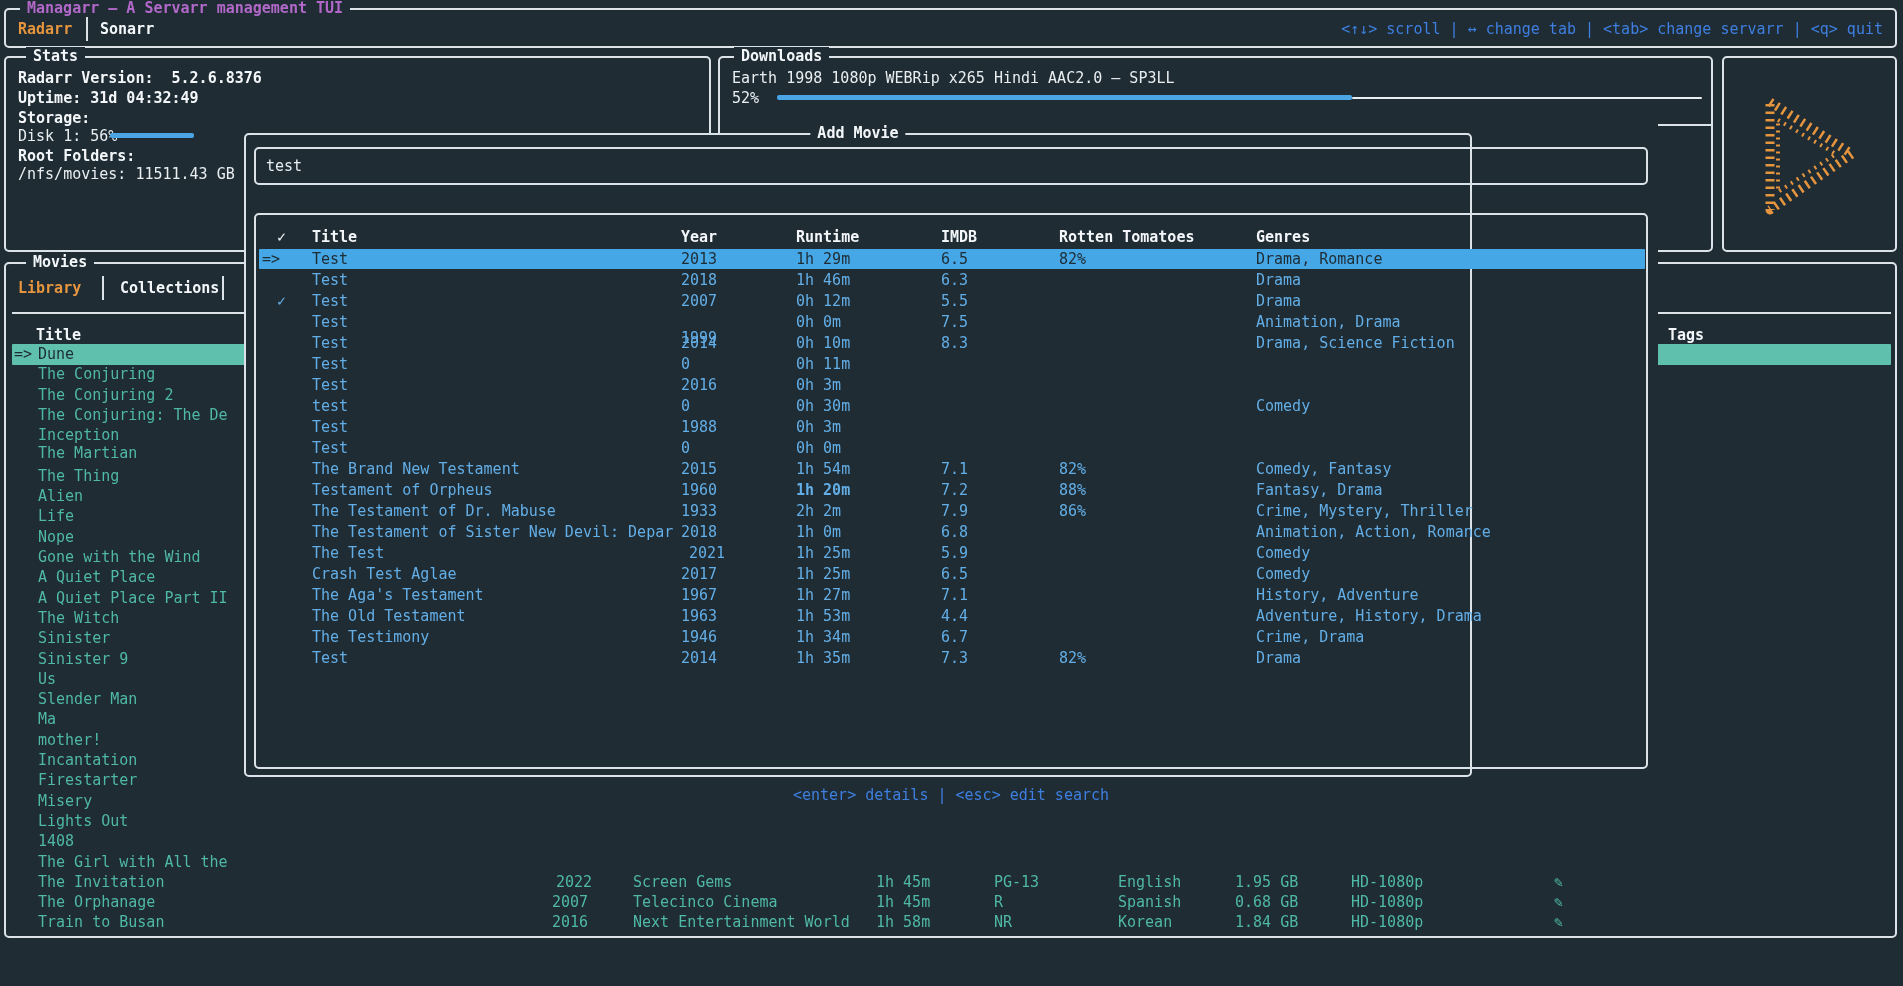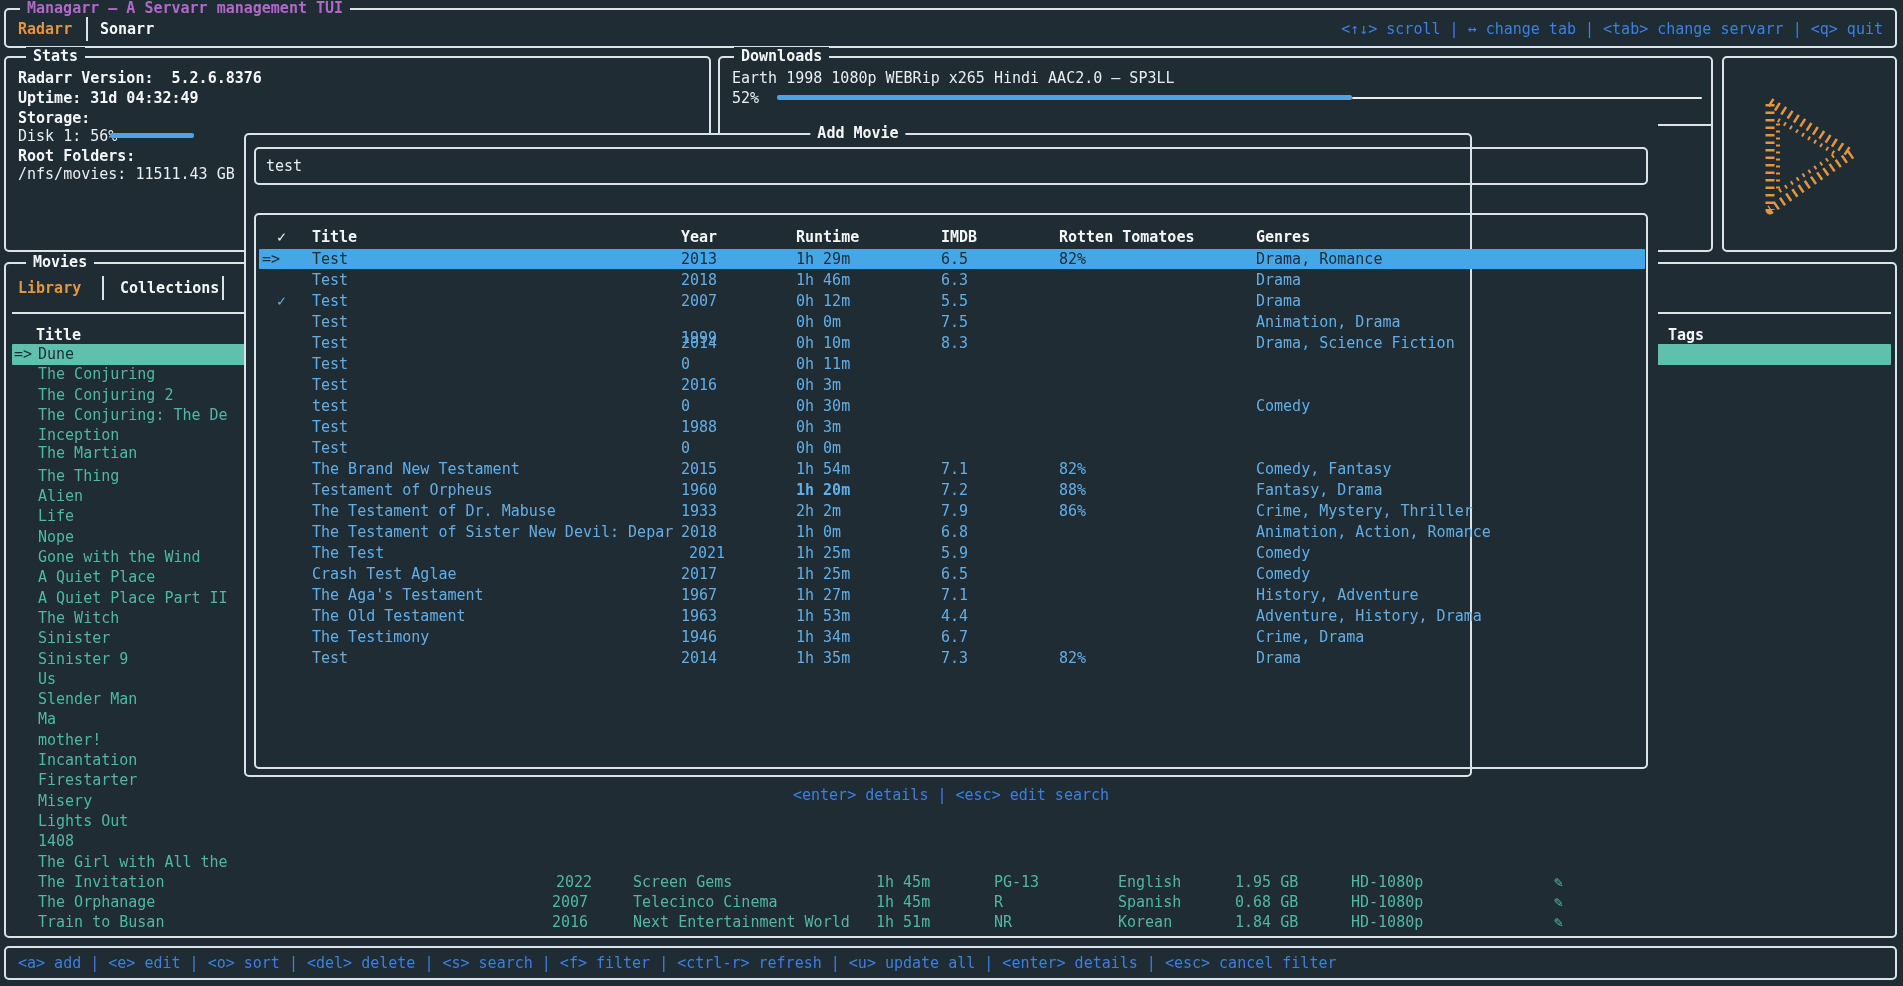--- a/index.html
+++ b/index.html
@@ -128,21 +128,21 @@
         <span class="t teal" style="left: 546px; top: 628.1px;">2007</span>
         <span class="t teal" style="left: 627px; top: 628.1px;">Telecinco Cinema</span>
         <span class="t teal" style="left: 870px; top: 628.1px;">1h 45m</span>
         <span class="t teal" style="left: 988px; top: 628.1px;">R</span>
         <span class="t teal" style="left: 1112px; top: 628.1px;">Spanish</span>
         <span class="t teal" style="left: 1229px; top: 628.1px;">0.68 GB</span>
         <span class="t teal" style="left: 1345px; top: 628.1px;">HD-1080p</span>
         <span class="t teal" style="left: 1548px; top: 628.1px;">✎</span>
         <span class="t teal" style="left: 546px; top: 648.4px;">2016</span>
         <span class="t teal" style="left: 627px; top: 648.4px;">Next Entertainment World</span>
-        <span class="t teal" style="left: 870px; top: 648.4px;">1h 51m</span>
+        <span class="t teal" style="left: 870px; top: 648.4px;">1h 58m</span>
         <span class="t teal" style="left: 988px; top: 648.4px;">NR</span>
         <span class="t teal" style="left: 1112px; top: 648.4px;">Korean</span>
         <span class="t teal" style="left: 1229px; top: 648.4px;">1.84 GB</span>
         <span class="t teal" style="left: 1345px; top: 648.4px;">HD-1080p</span>
         <span class="t teal" style="left: 1548px; top: 648.4px;">✎</span>
       </div>
   </div>
 
   <div style="position:absolute;left:244px;top:133px;width:1414px;height:732px;background:var(--bg);z-index:5;">
     <div class="box" style="left:0;top:0;width:1228px;height:644px;">
@@ -325,17 +325,14 @@
               <span class="t tblue" style="left: 685px; top: 433px;">7.3</span>
               <span class="t tblue" style="left: 803px; top: 433px;">82%</span>
               <span class="t tblue" style="left: 1000px; top: 433px;">Drama</span>
             </div>
           </div>
       </div>
     </div>
     <div class="t blue" style="left:0;top:652px;width:1414px;text-align:center;">&lt;enter&gt; details | &lt;esc&gt; edit search</div>
   </div>
 
-  <div class="box" style="left:4px;top:946px;width:1893px;height:34px;">
-    <span class="t blue" style="left:12px;top:5px;">&lt;a&gt; add | &lt;e&gt; edit | &lt;o&gt; sort | &lt;del&gt; delete | &lt;s&gt; search | &lt;f&gt; filter | &lt;ctrl-r&gt; refresh | &lt;u&gt; update all | &lt;enter&gt; details | &lt;esc&gt; cancel filter</span>
-  </div>
 
 </div>
 
 </body></html>

